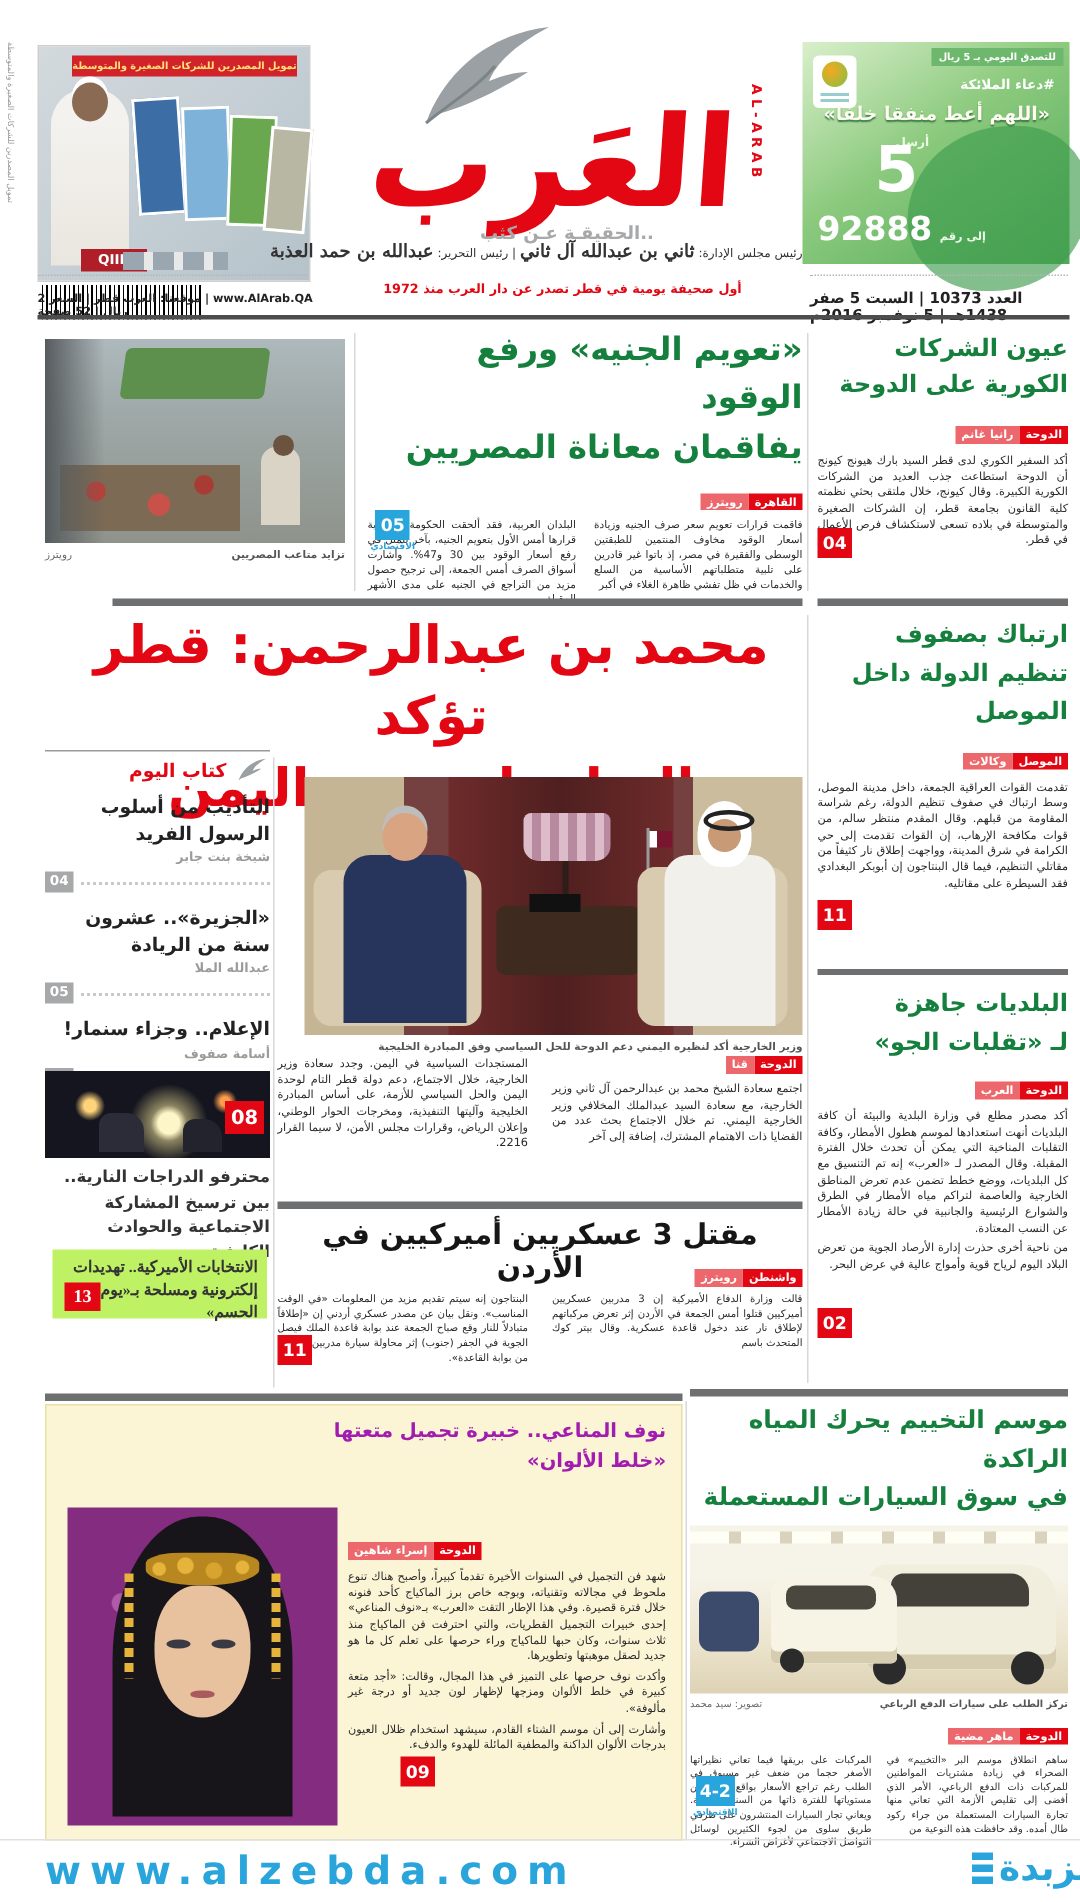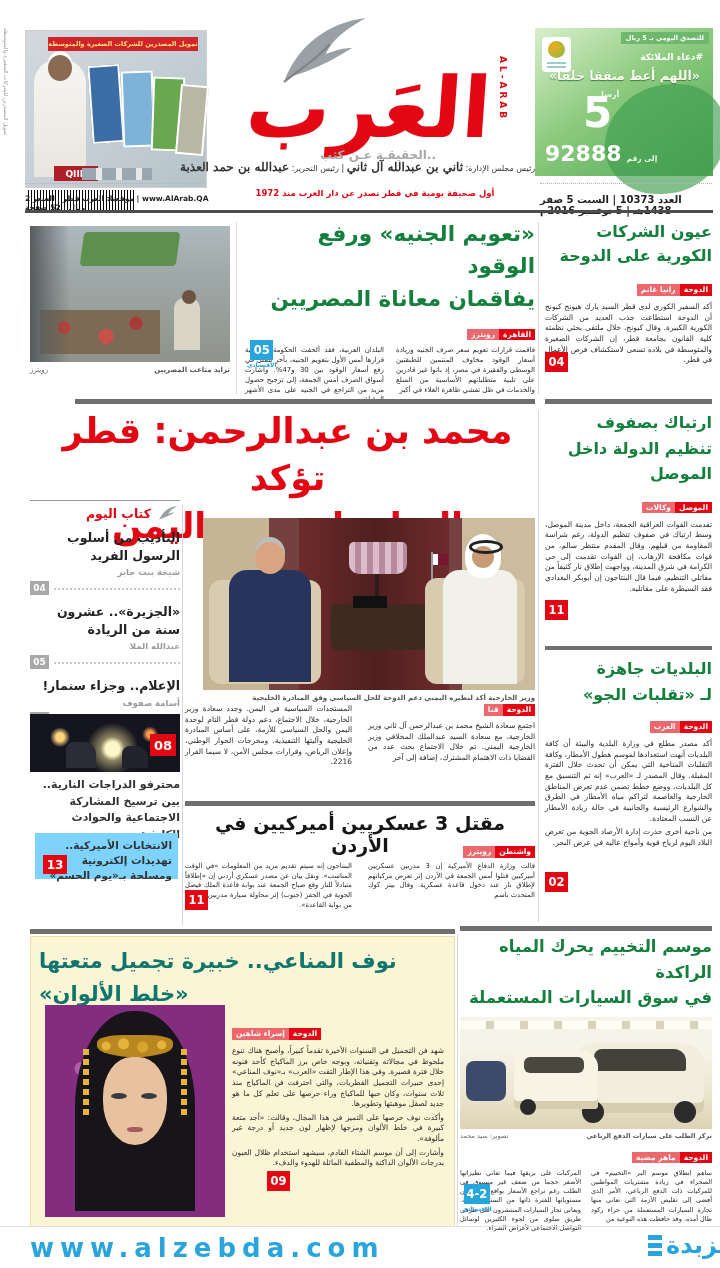--- a/index.html
+++ b/index.html
@@ -248,21 +248,21 @@
     </div>
   </div>
 
   <div class="photo" style="left:30px;top:714px;width:150px;height:58px;background:radial-gradient(circle at 55% 60%,#fdf6c8 0 7px,rgba(255,240,160,.5) 12px,transparent 26px),radial-gradient(circle at 20% 40%,#ffd37a 0 4px,transparent 10px),radial-gradient(circle at 80% 35%,#ff9d4d 0 3px,transparent 8px),#15151f;">
     <div style="position:absolute;left:36px;bottom:4px;width:30px;height:26px;background:#2c2c38;border-radius:8px 12px 0 0;"></div>
     <div style="position:absolute;left:92px;bottom:4px;width:26px;height:22px;background:#23232e;border-radius:8px 12px 0 0;"></div>
     <div class="pg" style="position:absolute;right:4px;top:20px;width:26px;height:22px;font-size:13px;">08</div>
   </div>
   <div class="abs ar" style="left:30px;top:777px;width:150px;text-align:right;font-size:11px;font-weight:bold;color:#333;line-height:1.5;">محترفو الدراجات النارية.. بين ترسيخ المشاركة الاجتماعية والحوادث الكارثية</div>
 
-  <div class="abs" style="left:35px;top:833px;width:143px;height:46px;background:#7dd3fc;padding:5px 6px;box-sizing:border-box;">
+  <div class="abs" style="left:35px;top:833px;width:143px;height:46px;background:#bef264;padding:5px 6px;box-sizing:border-box;font-family:Liberation Serif, serif;">
     <div class="ar" style="text-align:right;font-size:10.5px;font-weight:bold;color:#333;line-height:1.45;">الانتخابات الأميركية.. تهديدات إلكترونية ومسلحة بـ«يوم الحسم»</div>
     <div class="pg" style="position:absolute;left:8px;bottom:5px;width:24px;height:19px;font-size:12px;">13</div>
   </div>
 
   <div class="hbar" style="left:185px;top:801px;width:350px;"></div>
   <div class="abs" style="left:185px;top:812px;width:350px;height:115px;">
     <div class="ar" style="text-align:center;font-size:19px;font-weight:bold;color:#161616;">مقتل 3 عسكريين أميركيين في الأردن</div>
     <span class="byline" style="position:absolute;right:0;top:34px;">
       <span class="loc">واشنطن</span>
         <span class="src">رويترز</span>
@@ -271,21 +271,21 @@
     <div class="bt" style="position:absolute;left:0;top:50px;width:167px;font-size:6.8px;">البنتاجون إنه سيتم تقديم مزيد من المعلومات «في الوقت المناسب». ونقل بيان عن مصدر عسكري أردني إن «إطلاقاً متبادلاً للنار وقع صباح الجمعة عند بوابة قاعدة الملك فيصل الجوية في الجفر (جنوب) إثر محاولة سيارة مدربين الدخول من بوابة القاعدة».</div>
     <div class="pgwrap" style="left:0;top:78px;">
         <div class="pg">11</div>
       </div>
   </div>
 
   <div class="hbar" style="left:30px;top:929px;width:425px;"></div>
   <div class="vline" style="left:457px;top:934px;height:292px;"></div>
 
   <div class="abs" style="left:30px;top:936px;width:425px;height:291px;background:#fbf4d5;border:1px solid #e9dfa9;box-sizing:border-box;">
-    <div class="ar" style="position:absolute;right:10px;top:8px;width:405px;text-align:left;font-size:21px;font-weight:bold;color:#0f766e;line-height:1.55;">
+    <div class="ar" style="position:absolute;right:10px;top:8px;width:405px;text-align:right;font-size:13px;font-weight:bold;color:#a21caf;line-height:1.55;">
       <div>نوف المناعي.. خبيرة تجميل متعتها</div>
       <div>«خلط الألوان»</div>
     </div>
     <div class="photo" style="left:14px;top:68px;width:180px;height:212px;background:radial-gradient(circle at 20% 30%,#b05aa8 0 6px,transparent 7px),radial-gradient(circle at 70% 20%,#b05aa8 0 5px,transparent 6px),radial-gradient(circle at 40% 70%,#a9519f 0 6px,transparent 7px),#842c80;">
       <div style="position:absolute;left:30px;top:6px;width:120px;height:200px;background:#17141a;border-radius:48% 48% 0 0;"></div>
       <div style="position:absolute;left:58px;top:52px;width:64px;height:88px;background:#e8c29e;border-radius:46% 46% 52% 52%;"></div>
       <div style="position:absolute;left:66px;top:88px;width:16px;height:6px;background:#3a3a44;border-radius:50%;"></div>
       <div style="position:absolute;left:96px;top:88px;width:16px;height:6px;background:#3a3a44;border-radius:50%;"></div>
       <div style="position:absolute;left:82px;top:122px;width:16px;height:5px;background:#a85a5d;border-radius:40%;"></div>
       <div style="position:absolute;left:52px;top:30px;width:76px;height:22px;background:radial-gradient(circle at 12% 50%,#e6b43b 0 4px,transparent 5px),radial-gradient(circle at 35% 40%,#e6b43b 0 5px,transparent 6px),radial-gradient(circle at 60% 55%,#d8a32e 0 5px,transparent 6px),radial-gradient(circle at 85% 45%,#e6b43b 0 4px,transparent 5px),#b9871f;border-radius:40% 40% 60% 60%;"></div>

